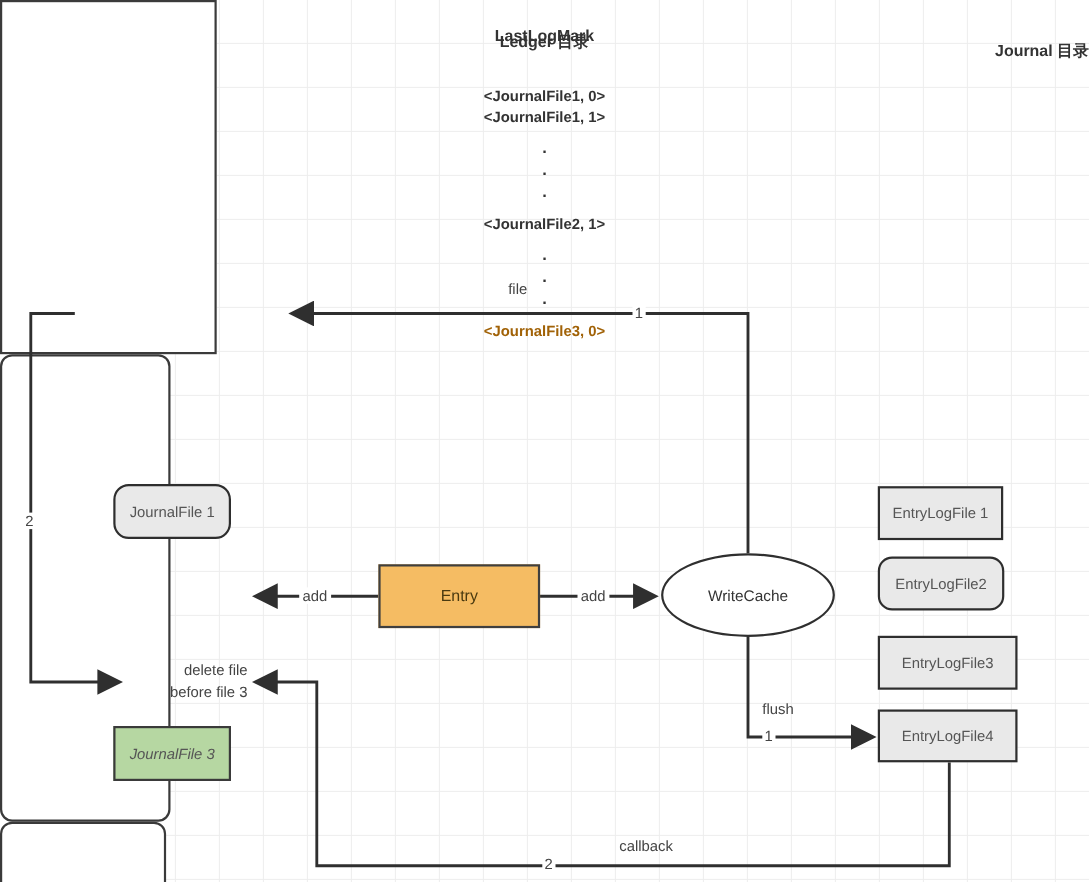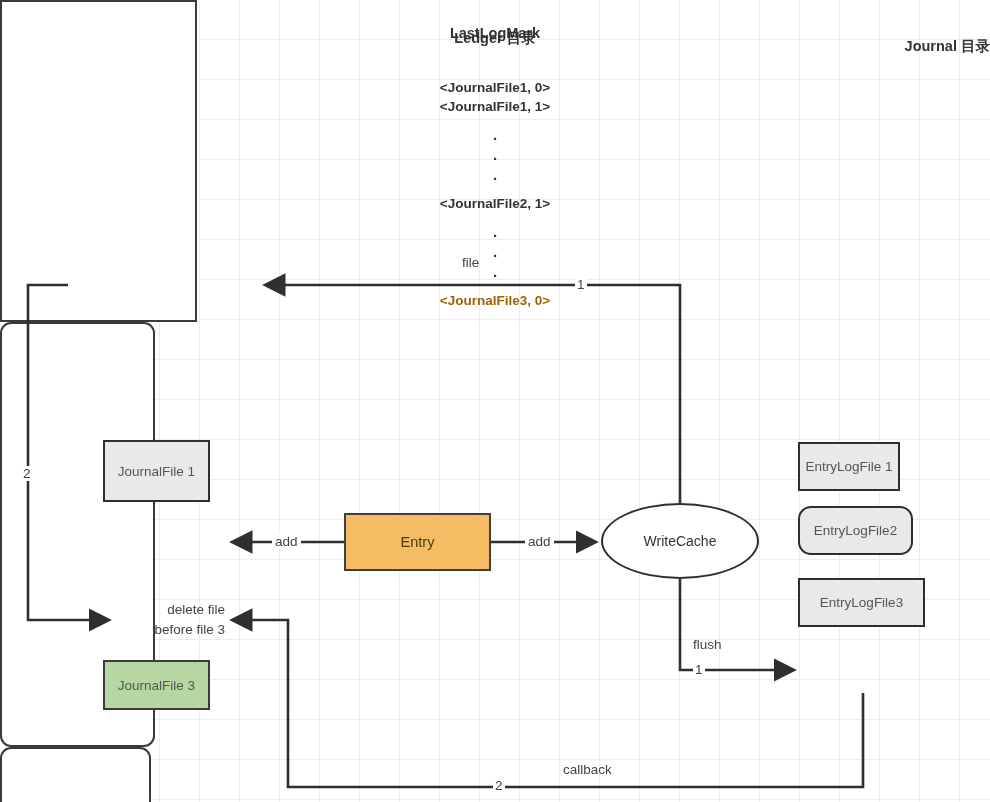--- a/index.html
+++ b/index.html
@@ -75,27 +75,27 @@
     position: absolute;
     box-sizing: border-box;
     border: 2.4px solid #2e2e2e;
     background: #e9e9e9;
     display: flex;
     align-items: center;
     justify-content: center;
     font-size: 13.5px;
     color: #555555;
   }
-  .file-chip.green { background: #b6d7a2; border-color: #3a3a3a; }
-
-  #journalfile1 { left: 103px; top: 440px; width: 107px; height: 62px; }
+  .file-chip.green { background: #b6d7a2; border-color: #3a3a3a; font-style: italic; }
+
+  #journalfile1 { left: 103px; top: 440px; width: 107px; height: 50px; border-radius: 14px; }
   #journalfile2 { left: 103px; top: 540px; width: 107px; height: 50px; }
   #journalfile3 { left: 103px; top: 660px; width: 107px; height: 50px; }
 
-  #entrylogfile1 { left: 798px; top: 442px; width: 102px; height: 49px; }
+  #entrylogfile1 { left: 798px; top: 442px; width: 114px; height: 49px; }
   #entrylogfile2 { left: 798px; top: 506px; width: 115px; height: 49px; border-radius: 13px; }
   #entrylogfile3 { left: 798px; top: 578px; width: 127px; height: 49px; }
   #entrylogfile4 { left: 798px; top: 645px; width: 127px; height: 48px; }
 
   
   #delete-note {
     position: absolute;
     left: 85px; top: 600px; width: 140px;
     text-align: right;
     font-size: 13.5px;
@@ -219,20 +219,23 @@
 
   <div class="node file-chip" id="entrylogfile1">
     <span>EntryLogFile 1</span>
   </div>
   <div class="node file-chip" id="entrylogfile2">
     <span>EntryLogFile2</span>
   </div>
   <div class="node file-chip" id="entrylogfile3">
     <span>EntryLogFile3</span>
   </div>
+  <div class="node file-chip" id="entrylogfile4">
+    <span>EntryLogFile4</span>
+  </div>
 
   <div class="node" id="entry-box">
     <span>Entry</span>
   </div>
 
   <div class="node" id="writecache">
     <span>WriteCache</span>
   </div>
 
   <div class="edge-label" id="label-mark">file</div>

